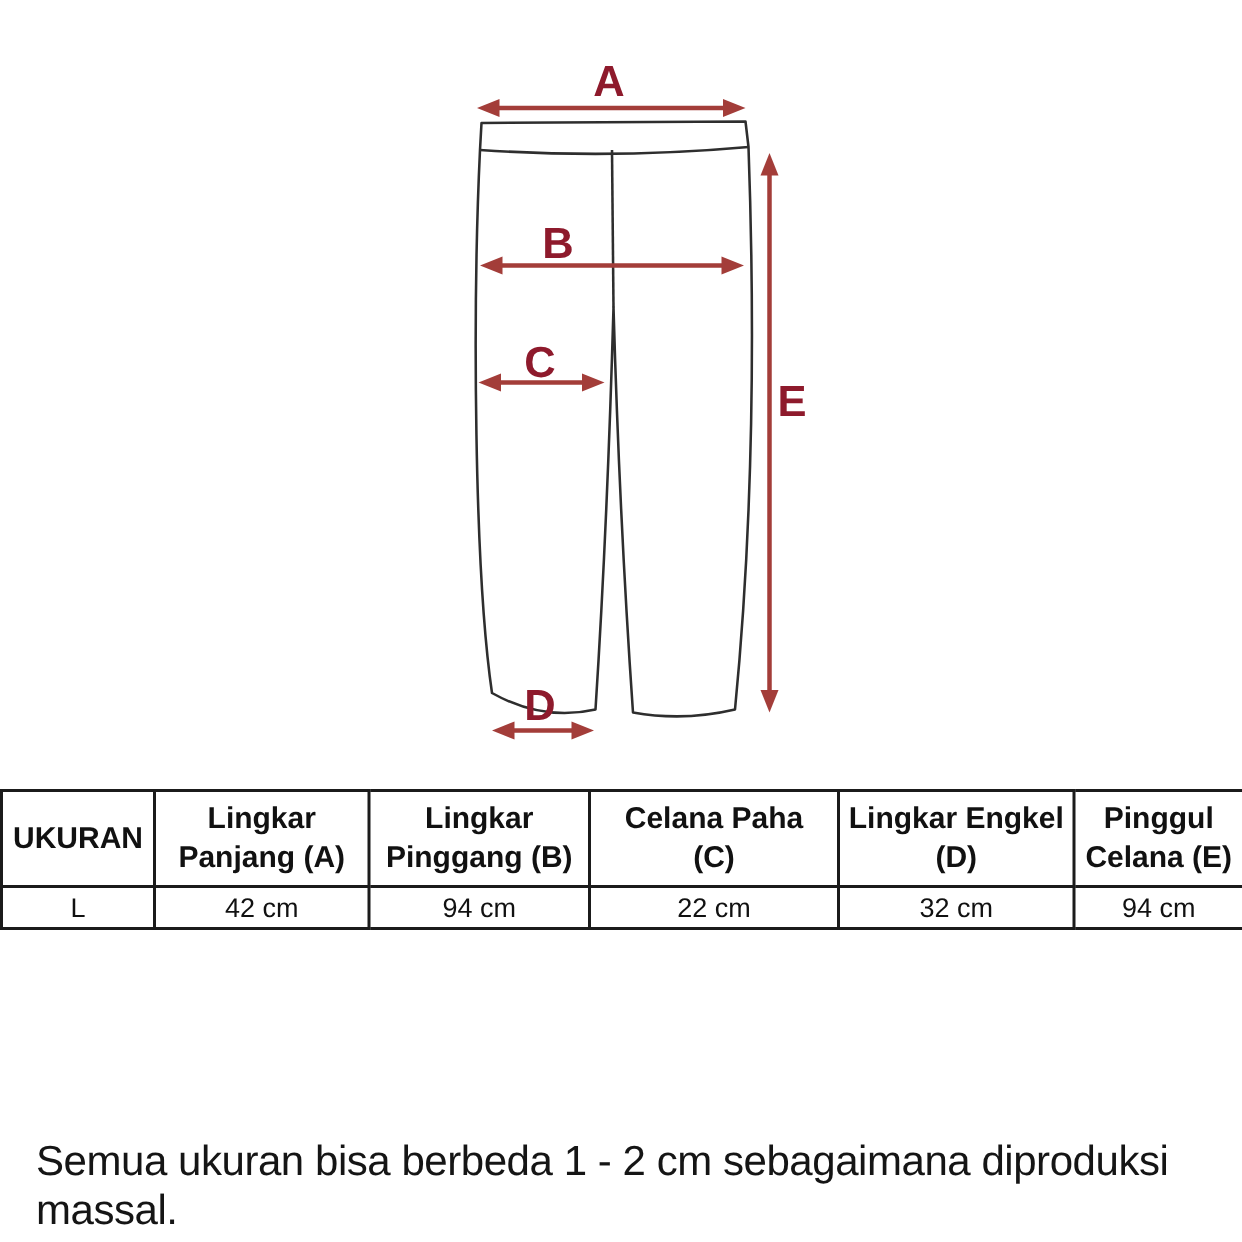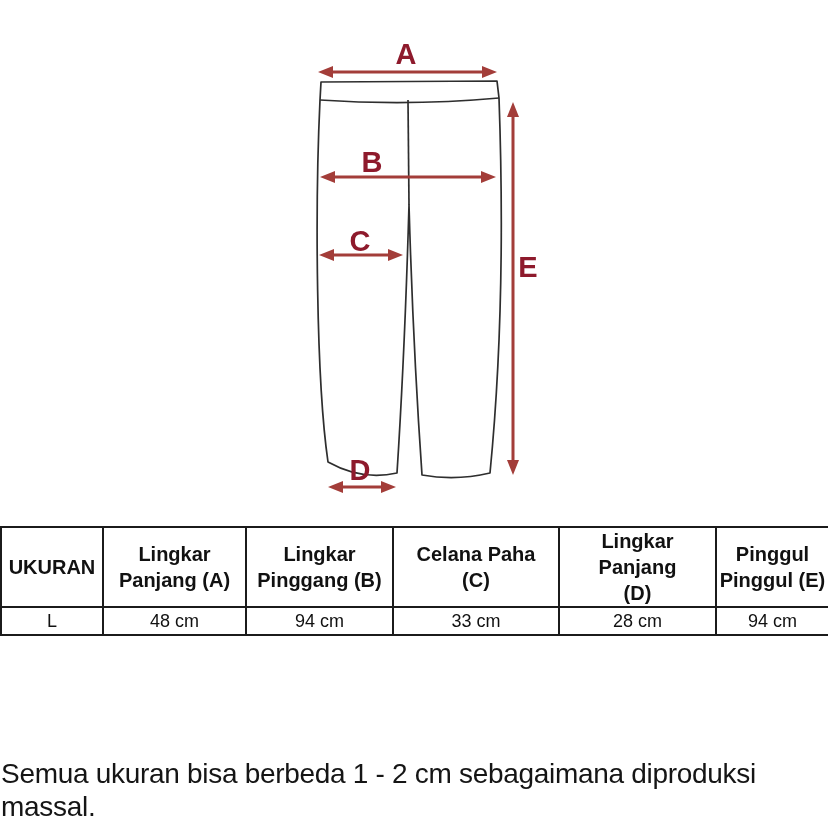--- a/index.html
+++ b/index.html
@@ -30,21 +30,21 @@
   .size-table th, .size-table td {
     border: 2px solid #1b1b1b; text-align: center; vertical-align: middle;
     color: #111; overflow: hidden; padding: 0 2px;
   }
   .size-table th { font-size: 20px; font-weight: 700; line-height: 26px; height: 62px; }
   .size-table td { font-size: 18px; font-weight: 400; height: 26px; line-height: 26px; }
   .hline { display: block; }
 
   
   .note {
-    position: absolute; top: 729px; left: 1px; width: 784px;
+    position: absolute; top: 729px; left: 24px; width: 784px;
     font-size: 28px; line-height: 33px; color: #151515; letter-spacing: -0.3px;
   }
 </style>
 </head>
 <body>
 
 <div class="page">
 
   <svg class="diagram" width="828" height="522" viewBox="0 0 828 522">
 
@@ -116,36 +116,36 @@
         </th>
         <th>
           <span class="hline">Lingkar</span>
           <span class="hline">Pinggang (B)</span>
         </th>
         <th>
           <span class="hline">Celana Paha</span>
           <span class="hline">(C)</span>
         </th>
         <th>
-          <span class="hline">Lingkar Panjang</span>
+          <span class="hline">Lingkar Engkel</span>
           <span class="hline">(D)</span>
         </th>
         <th>
           <span class="hline">Pinggul</span>
-          <span class="hline">Pinggul (E)</span>
+          <span class="hline">Celana (E)</span>
         </th>
       </tr>
     </thead>
     <tbody>
       <tr>
         <td>L</td>
-        <td>48 cm</td>
+        <td>42 cm</td>
         <td>94 cm</td>
-        <td>33 cm</td>
-        <td>28 cm</td>
+        <td>22 cm</td>
+        <td>32 cm</td>
         <td>94 cm</td>
       </tr>
     </tbody>
   </table>
 
   <p class="note">Semua ukuran bisa berbeda 1 - 2 cm sebagaimana diproduksi massal.</p>
 
 </div>
 
 </body></html>

